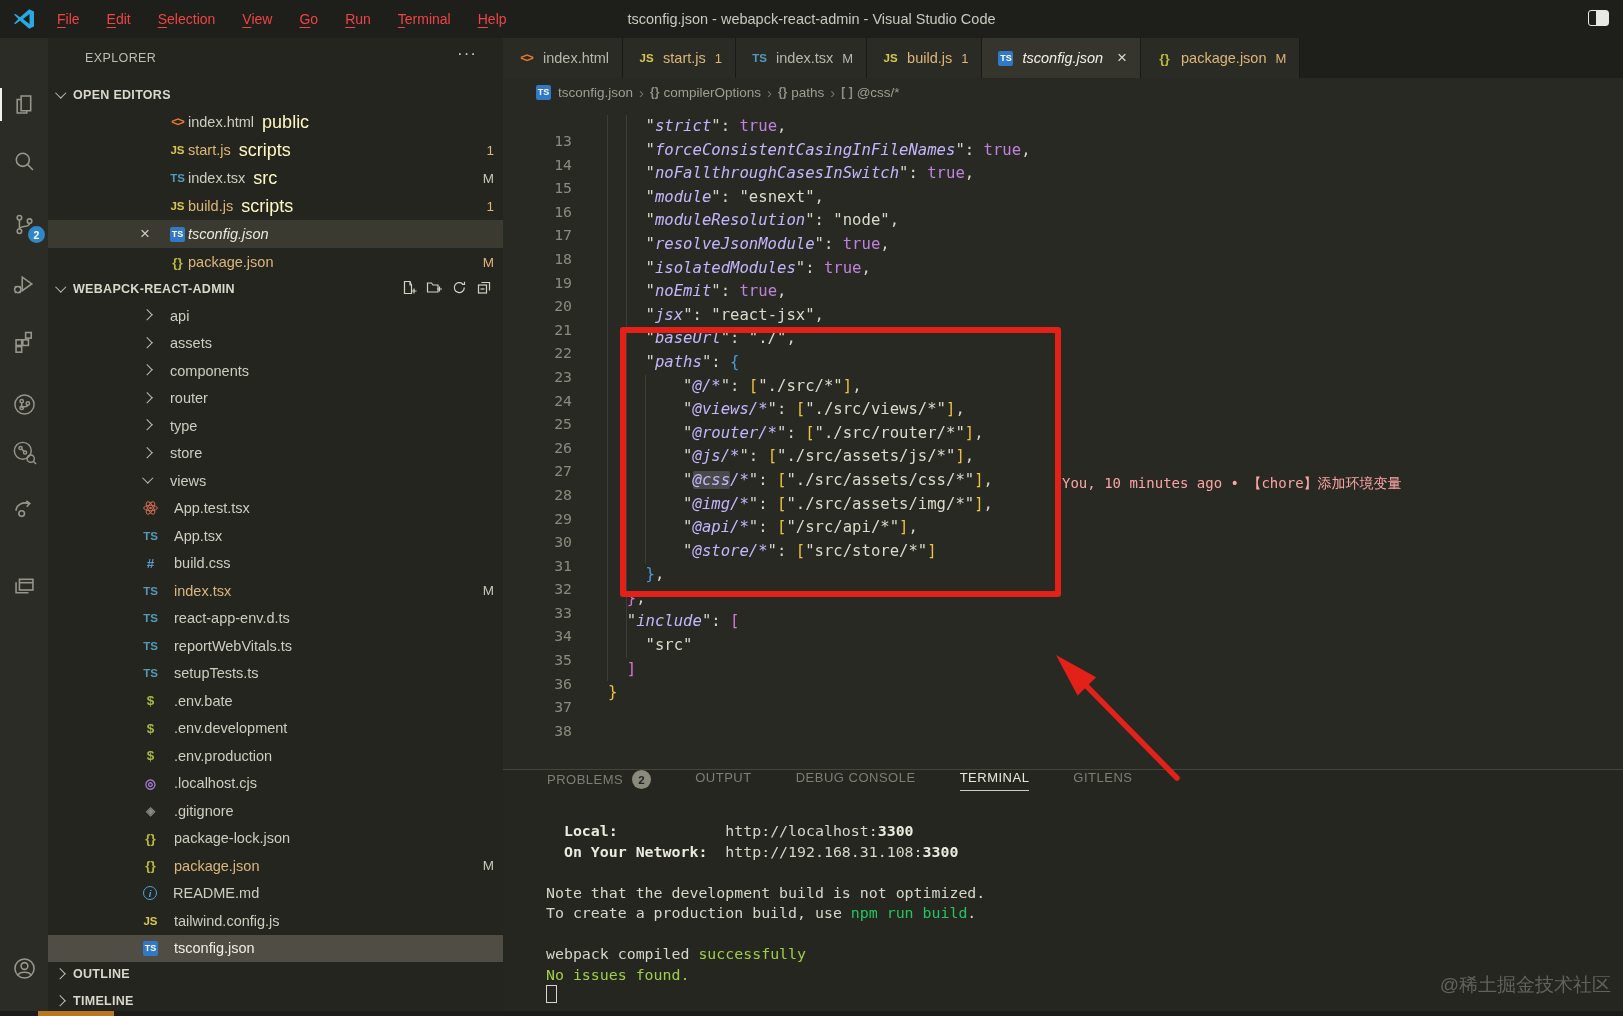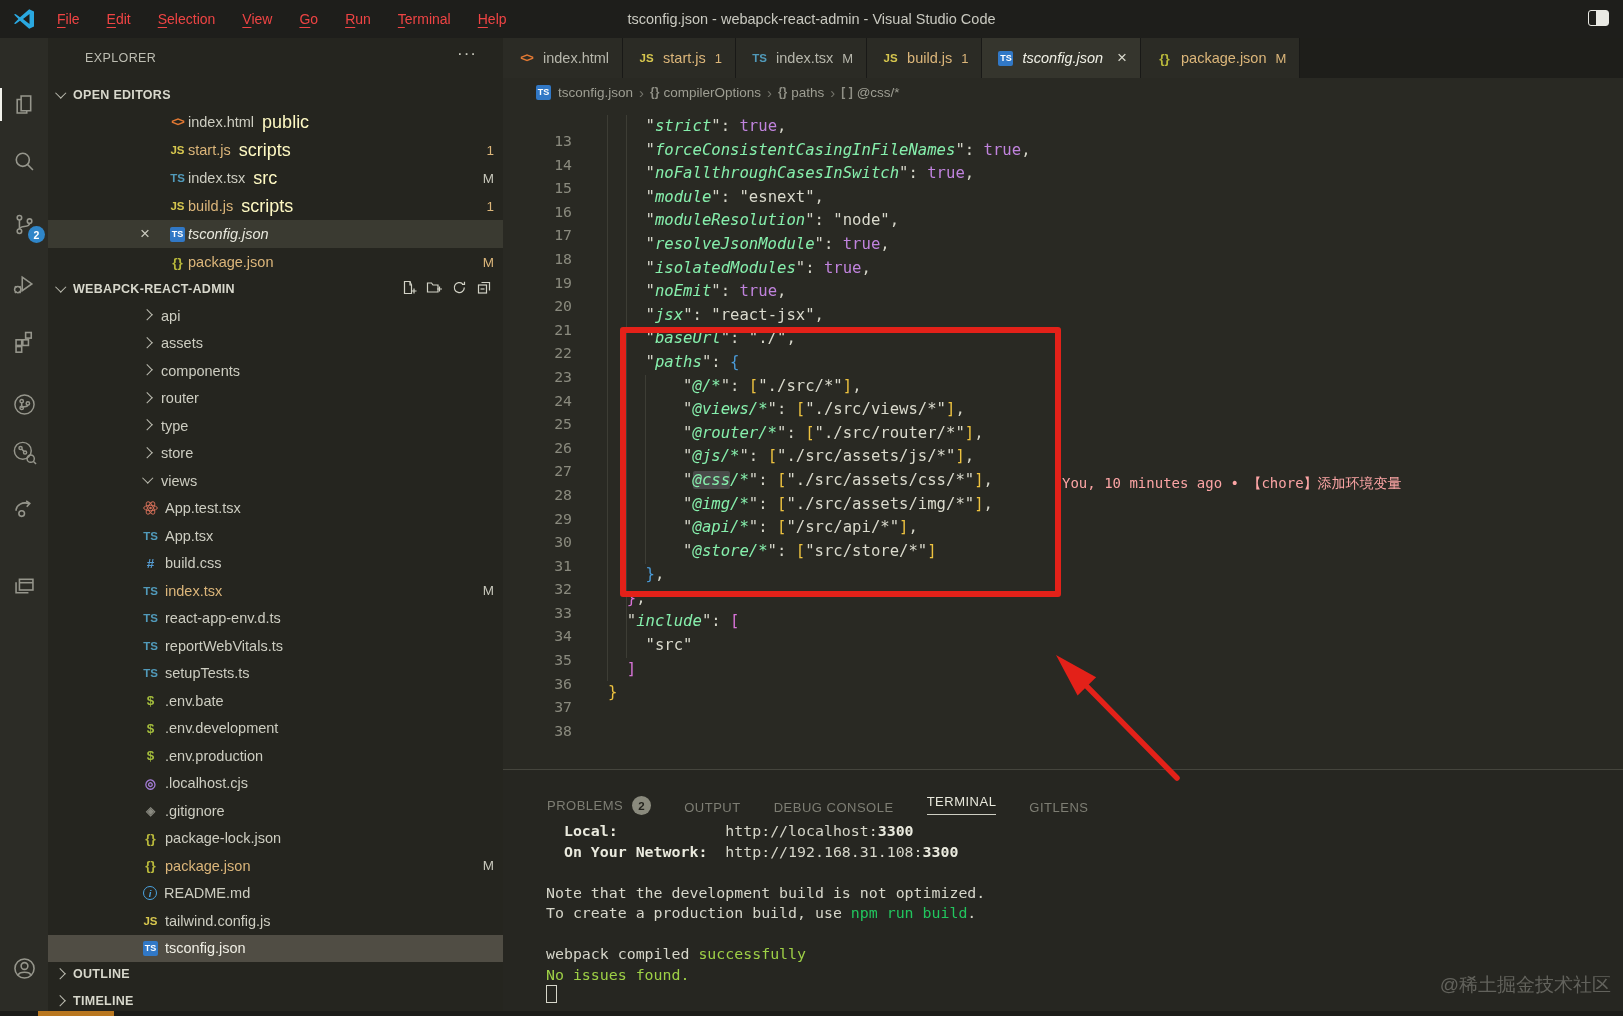--- a/index.html
+++ b/index.html
@@ -41,21 +41,21 @@
   .oe-row.active{background:#3a3a31;color:#e8e8dd}
   .oe-close{width:27px;padding-left:92px;flex:none;color:#c9c9bd;font-size:17px}
   .oe-detail{margin-left:8px;color:#fef9c3;font-size:18px}
   .oe-row.mod .oe-label,.oe-row.mod .row-badge{color:#dcb67a}
   .row-badge{position:absolute;right:9px;color:#c6c6ba;font-size:13.5px}
   .ital{font-style:italic}
   #file-tree{position:absolute;left:0;top:264px;width:100%}
   .tree-row{height:27.5px;display:flex;align-items:center;position:relative;font-size:14.5px;color:#cdcdc1;padding-left:92px}
   .tree-row.selected{background:#504d44;color:#efeee4}
   .tree-row.mod{color:#dcb67a}
-  .tree-label{margin-left:4px}
+  .tree-label{margin-left:13px}
   
   .chev{width:17px;height:17px;position:relative;flex:none;display:inline-block}
   .chev::before{content:"";position:absolute;width:6.5px;height:6.5px;border-right:1.5px solid #bcbcb0;
                 border-bottom:1.5px solid #bcbcb0;top:4px;left:3px;transform:rotate(-45deg)}
   .chev.down::before{transform:rotate(45deg);top:2px;left:4px}
   
   .fi{font-weight:bold;font-size:11.5px;width:21px;flex:none;display:inline-flex;justify-content:center;align-items:center;font-family:"Liberation Sans",sans-serif}
   .fi-html{color:#e37933;font-size:12.5px;letter-spacing:-1px}
   .fi-js{color:#d6c64e}
   .fi-ts{color:#519aba}
@@ -80,33 +80,33 @@
               padding-left:30px;font-size:13.5px;color:#9e9e93;gap:3px}
   .bc-item{display:flex;align-items:center;gap:4px}
   .bc-sym{color:#8f8f85;font-size:12px;font-weight:bold}
   .bc-sep{color:#74746b;font-size:15px;margin:0 3px}
   
   #code-area{position:absolute;left:0;top:68px;right:0;bottom:0;overflow:hidden;
              font-family:"DejaVu Sans Mono",monospace;font-size:15.6px;line-height:23.6px}
   #gutter{position:absolute;left:0;top:23px;width:69px;text-align:right;color:#8a8a7e;font-size:14.8px}
   #code-lines{position:absolute;left:105px;top:9px;white-space:pre}
   .crow{height:23.6px}
-  .tok-k,.tok-kh{color:#86efac;font-style:italic}
+  .tok-k,.tok-kh{color:#c4b5fd;font-style:italic}
   .tok-kh{background:rgba(125,125,138,.38);border-radius:2px}
   .tok-w{color:#d6d6ca}
   .tok-s{color:#dadacd}
   .tok-b{color:#c083dd}
   .tok-y{color:#edc23f}
   .tok-m{color:#d873d8}
   .tok-u{color:#4a9bd8}
   .guide{position:absolute;width:1px;background:#3d3d35}
   #blame{position:absolute;left:559px;height:23.6px;color:#fca5a5;font-size:14px;white-space:nowrap}
   
   #panel{position:absolute;left:503px;top:769px;right:0;height:242px;background:#262621;border-top:1px solid #45453d;overflow:hidden}
-  #panel-tabs{display:flex;gap:33px;padding-left:44px;height:45px;align-items:flex-end}
+  #panel-tabs{display:flex;gap:44px;padding-left:44px;height:45px;align-items:flex-start}
   .ptab{display:flex;align-items:center;gap:9px;color:#7e7e74;font-size:13px;letter-spacing:.5px}
   .ptab.active .ptab-label{color:#e8e8dc;border-bottom:1.5px solid #cdcdc2;padding-bottom:5px}
   .ptab-badge{background:#8a8a7d;color:#23231e;border-radius:50%;width:19px;height:19px;display:flex;
               align-items:center;justify-content:center;font-size:11.5px;font-weight:bold}
   #terminal{padding:6px 0 0 43px;font-family:"DejaVu Sans Mono",monospace;font-size:14.9px;line-height:20.5px;color:#d6d6ca}
   .trow{min-height:20.5px;white-space:pre}
   .t-b{font-weight:bold;color:#eaeade}
   .t-n{color:#d6d6ca}
   .t-c{color:#22c55e}
   .t-g{color:#9ed046}

